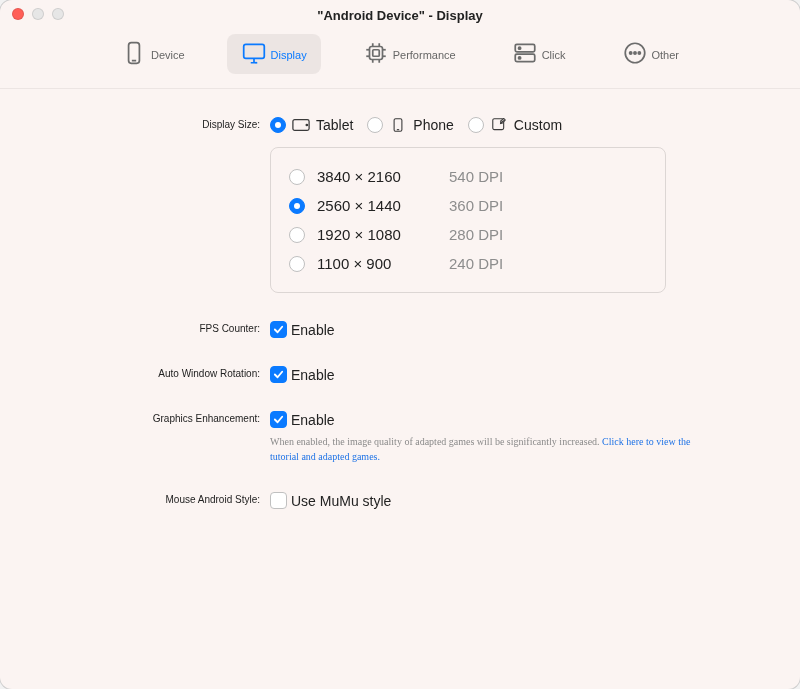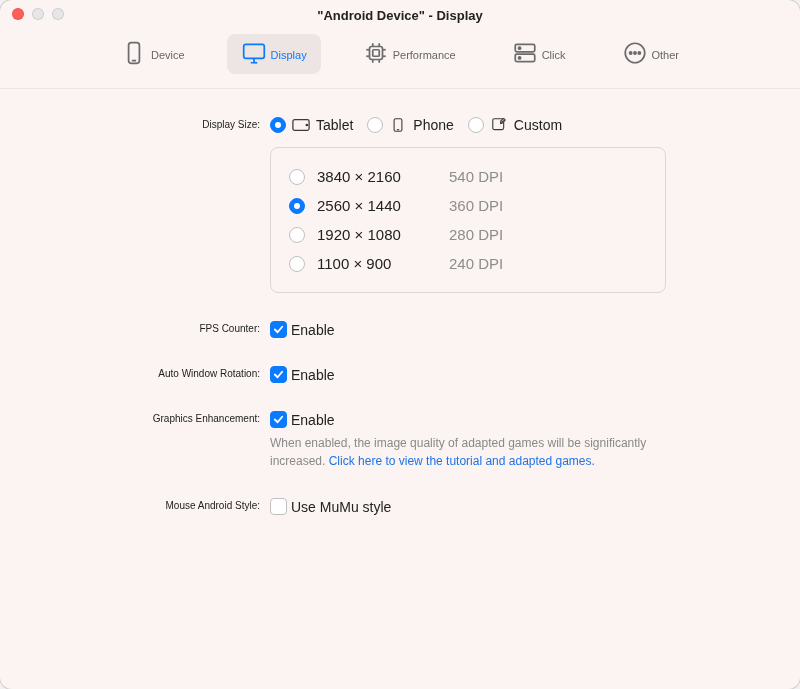--- a/index.html
+++ b/index.html
@@ -108,24 +108,25 @@
     flex-shrink: 0;
   }
   .checkbox.checked { background: #0a7aff; border-color: #0a7aff; }
   .checkbox.checked svg { display: block; }
   .checkbox svg { display: none; width: 11px; height: 11px; }
 
   .chk-line { display: flex; align-items: center; gap: 4px; font-size: 14px; color: #222; }
 
   .help-text {
     margin-top: 6px;
-    font-size: 12px;
+    font-size: 10px;
     line-height: 1.5;
     color: #8a8a8a;
     max-width: 430px;
+    font-family: Liberation Serif, serif;
   }
   .help-text a { color: #1f73e6; text-decoration: none; }
 
   .spacer-lg { height: 14px; }
 </style>
 </head>
 <body>
 
 <div class="window">
 

